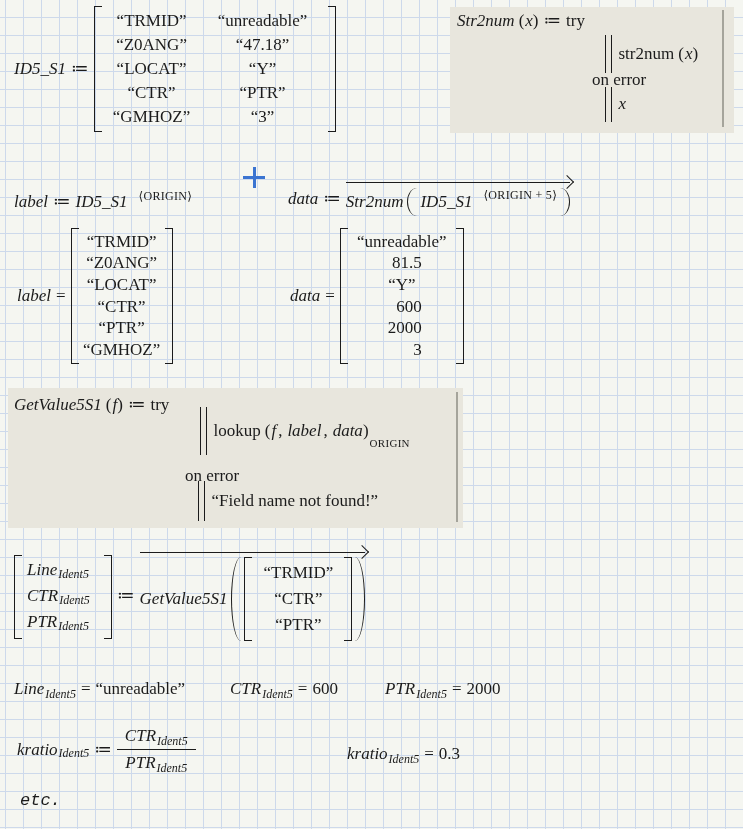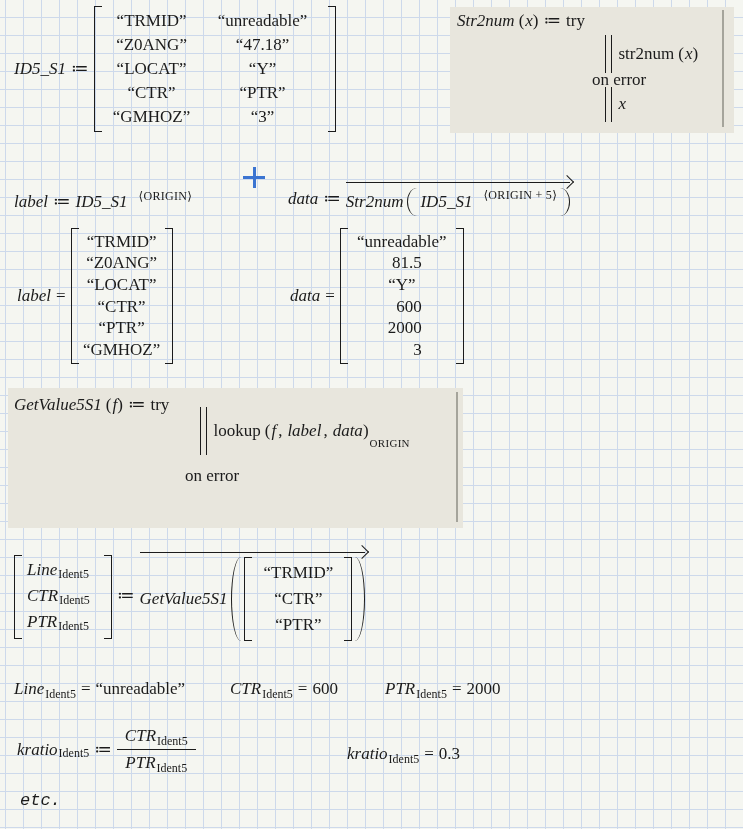--- a/index.html
+++ b/index.html
@@ -15,21 +15,21 @@
     background-position:5px -1px;
   }
   .abs { position:absolute; }
   .row { display:flex; align-items:center; }
   .base { display:flex; align-items:baseline; }
   .it { font-style:italic; }
   .asg { padding:0 5px; font-style:normal; }
   .eq { padding:0 5px; font-style:normal; }
   .po { margin:0 1px 0 4px; }
   .cm { padding:0 5px 0 2px; }
-  .subit { font-size:12px; position:relative; top:4px; margin-left:1px; }
+  .subit { font-size:12px; font-style:italic; position:relative; top:4px; margin-left:1px; }
   .sup-ang { font-size:12px; position:relative; top:-7px; margin-left:11px; letter-spacing:.3px; }
   .sub-caps { font-size:11px; position:relative; top:4px; margin-left:1px; letter-spacing:.3px;margin-top:16px; }
 
   
   .matrix { position:relative; padding:3px 10px; }
   .matrix::before, .matrix::after { content:""; position:absolute; top:0; bottom:0; width:7px; border:1.7px solid #1b1b1b; }
   .matrix::before { left:0; border-right:none; }
   .matrix::after  { right:0; border-left:none; }
   .mgrid2 { display:grid; grid-template-columns:96px 126px; }
   .mgrid2 .cell { height:24px; }
@@ -191,20 +191,24 @@
       <span class="cm">,</span>
       <span class="it">label</span>
       <span class="cm">,</span>
       <span class="it">data</span>
       <span>)</span>
       <span class="sub-caps">ORIGIN</span>
     </div>
     <div class="pline" style="left:177px; top:78px;">
       <span>on error</span>
     </div>
+    <div class="pline" style="left:190px; top:93px; height:40px;">
+      <span class="dbar"></span>
+      <span>“Field name not found!”</span>
+    </div>
   </div>
 
   <div class="abs row" style="left:14px; top:552px;">
     <div class="matrix">
       <div class="colgrid" id="vec-lhs-col" style="width:78px;">
         <div class="cell left">
           <span class="it">Line</span>
             <span class="subit">Ident5</span>
         </div>
         <div class="cell left">

